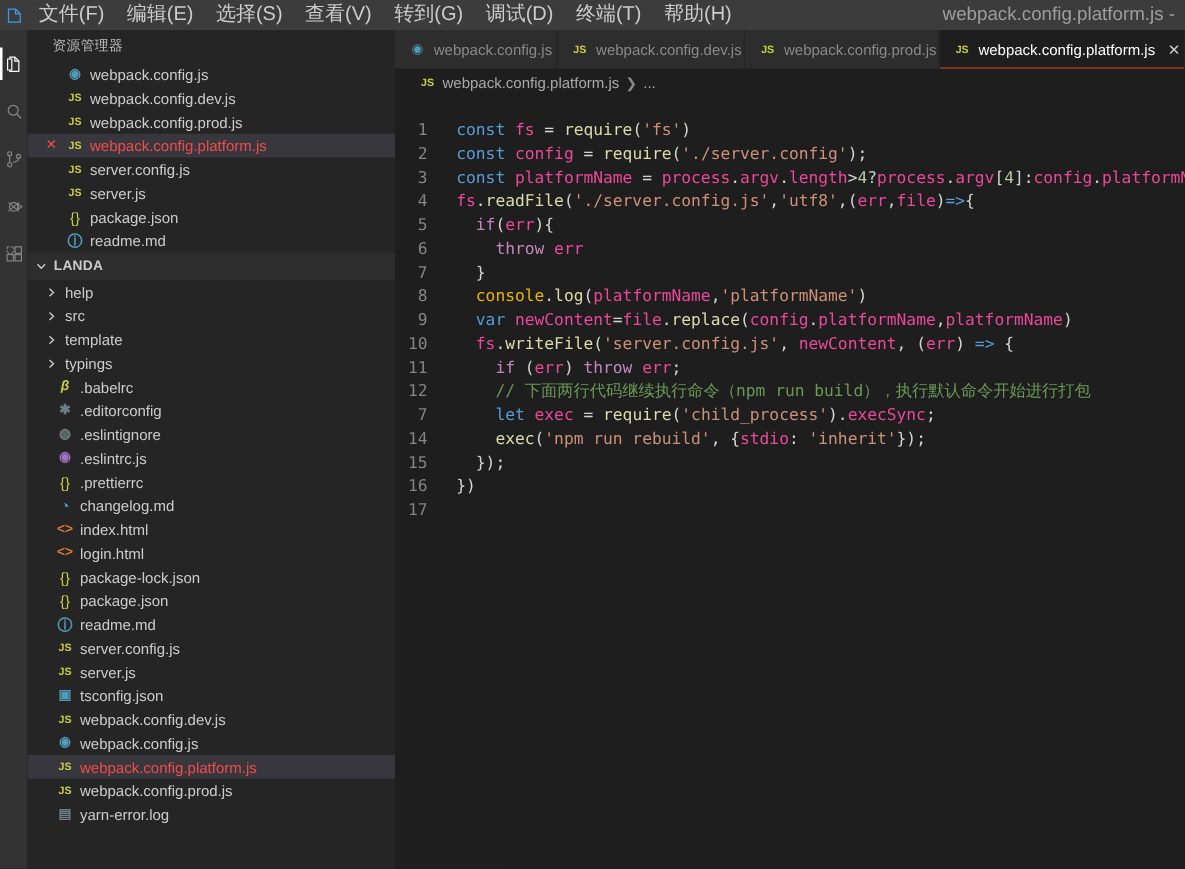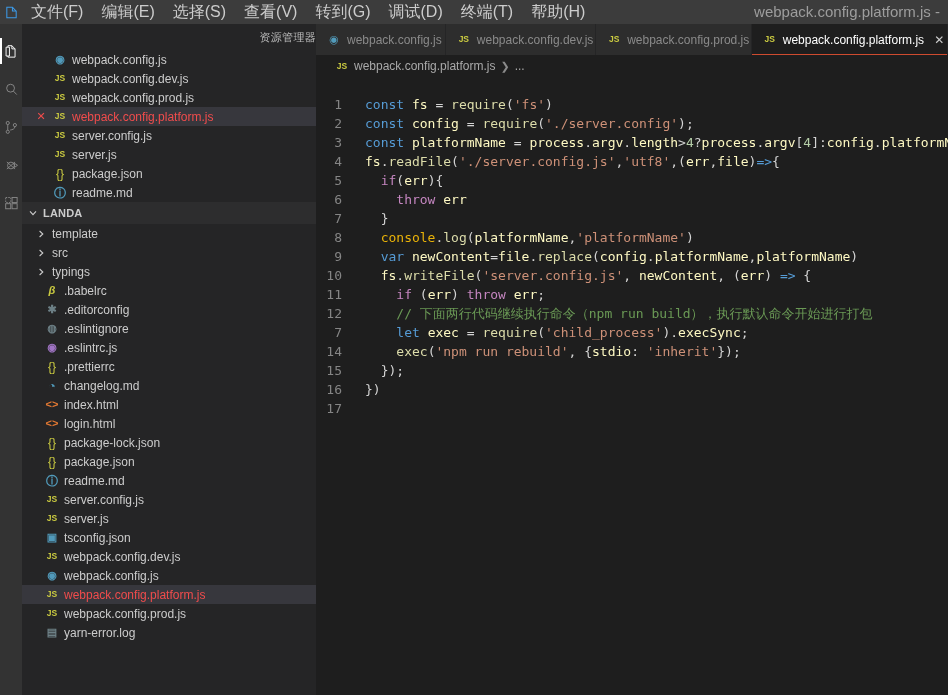--- a/index.html
+++ b/index.html
@@ -54,21 +54,20 @@
 
   
   .sidebar {
     width: 294px; flex: 0 0 294px; background: #252526; color: #cccccc;
     display: flex; flex-direction: column; overflow: hidden;
   }
   .sidebar-title {
     height: 26px; line-height: 26px; padding-left: 20px;
     font-size: 11px; color: #bbbbbb; letter-spacing: .3px;
     flex: 0 0 26px;
-    text-align: right;
   }
   .section-header {
     height: 22px; display: flex; align-items: center; gap: 3px;
     background: #2d2d2e; font-size: 11px; font-weight: bold;
     color: #cccccc; padding-left: 4px; flex: 0 0 22px;
     letter-spacing: .2px;
   }
   .twisty {
     width: 14px; height: 14px; display: inline-flex;
     align-items: center; justify-content: center; flex: 0 0 14px;
@@ -165,21 +164,21 @@
     width: 46px; flex: 0 0 46px; text-align: right; padding-right: 20px;
     color: #858585; font-size: 13px; font-family: "DejaVu Sans Mono", monospace;
   }
   .ltext { flex: 1 1 auto; color: #d4d4d4; padding-left: 3px; }
 
   
   .kw   { color: #569cd6; }   
   .ctl  { color: #c586c0; }   
   .str  { color: #ce9178; }
   .fn   { color: #dcdcaa; }
-  .var  { color: #fef9c3; margin-top: 28px; }
+  .var  { color: #ec4899; margin-top: 28px; }
   .num  { color: #b5cea8; }
   .cmt  { color: #6a9955; }
   .cmtz { color: #6a9955; font-family: "DejaVu Sans", sans-serif; }
   .op   { color: #d4d4d4; }
   .obj  { color: #eab308; }
   .punc { color: #d4d4d4; }
 </style>
 </head>
 <body>
 
@@ -306,36 +305,44 @@
       </div>
 
       <div class="tree">
 
         <div class="row indent-12">
           <span class="chev">
             <svg width="10" height="10" viewBox="0 0 10 10">
                 <path d="M3.6 2L6.8 5 3.6 8" fill="none" stroke="#cccccc" stroke-width="1.1"></path>
               </svg>
           </span>
-          <span class="name">template</span>
+          <span class="name">help</span>
         </div>
         <div class="row indent-12">
           <span class="chev">
             <svg width="10" height="10" viewBox="0 0 10 10">
                 <path d="M3.6 2L6.8 5 3.6 8" fill="none" stroke="#cccccc" stroke-width="1.1"></path>
               </svg>
           </span>
           <span class="name">src</span>
         </div>
         <div class="row indent-12">
           <span class="chev">
             <svg width="10" height="10" viewBox="0 0 10 10">
                 <path d="M3.6 2L6.8 5 3.6 8" fill="none" stroke="#cccccc" stroke-width="1.1"></path>
               </svg>
           </span>
+          <span class="name">template</span>
+        </div>
+        <div class="row indent-12">
+          <span class="chev">
+            <svg width="10" height="10" viewBox="0 0 10 10">
+                <path d="M3.6 2L6.8 5 3.6 8" fill="none" stroke="#cccccc" stroke-width="1.1"></path>
+              </svg>
+          </span>
           <span class="name">typings</span>
         </div>
 
         <div class="row indent-22">
           <span class="ficon babel">β</span>
           <span class="name">.babelrc</span>
         </div>
         <div class="row indent-22">
           <span class="ficon gear">✱</span>
           <span class="name">.editorconfig</span>

